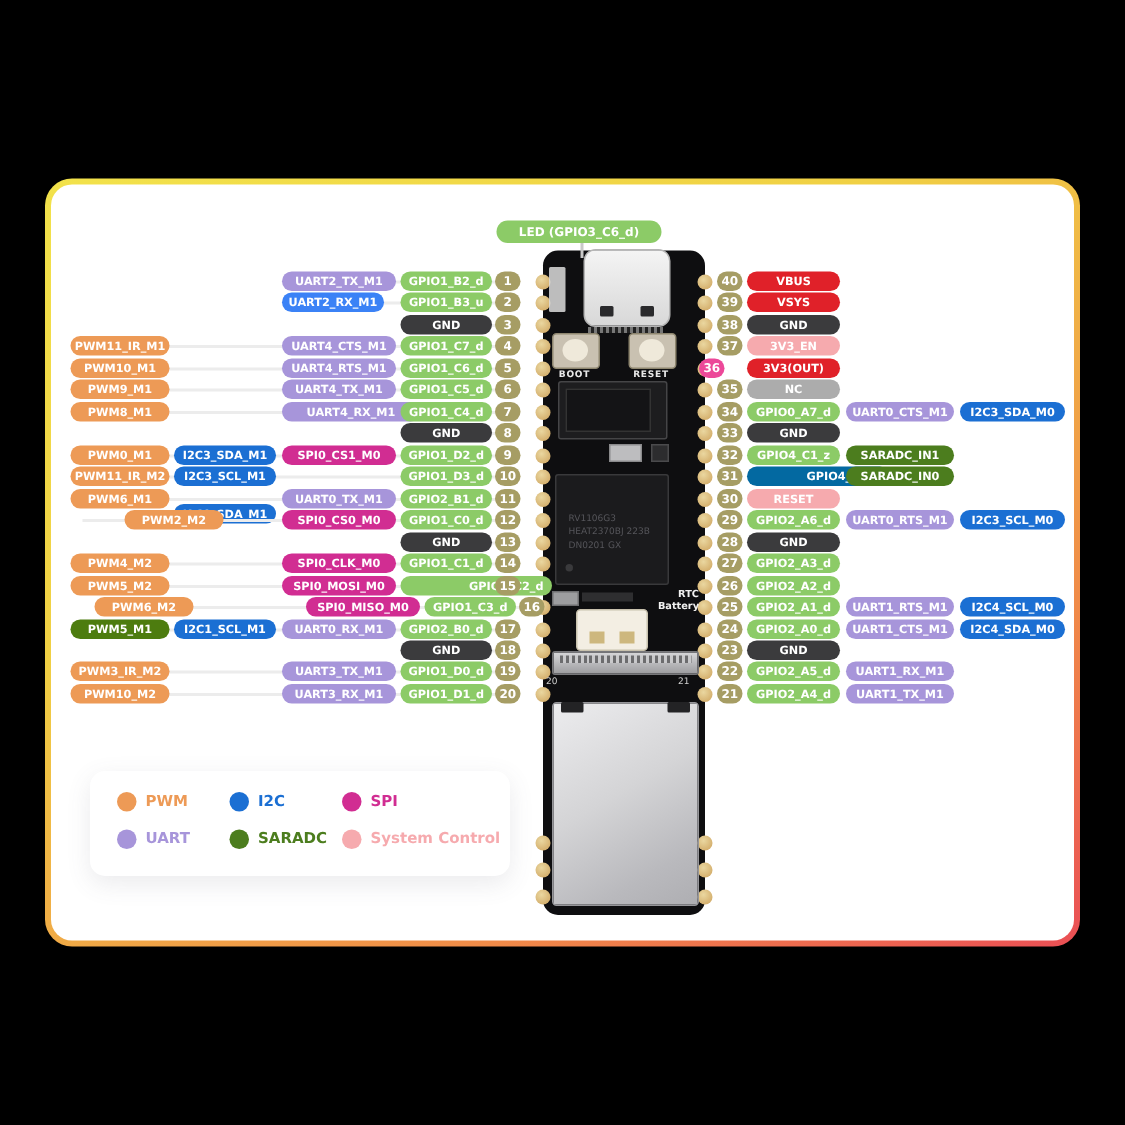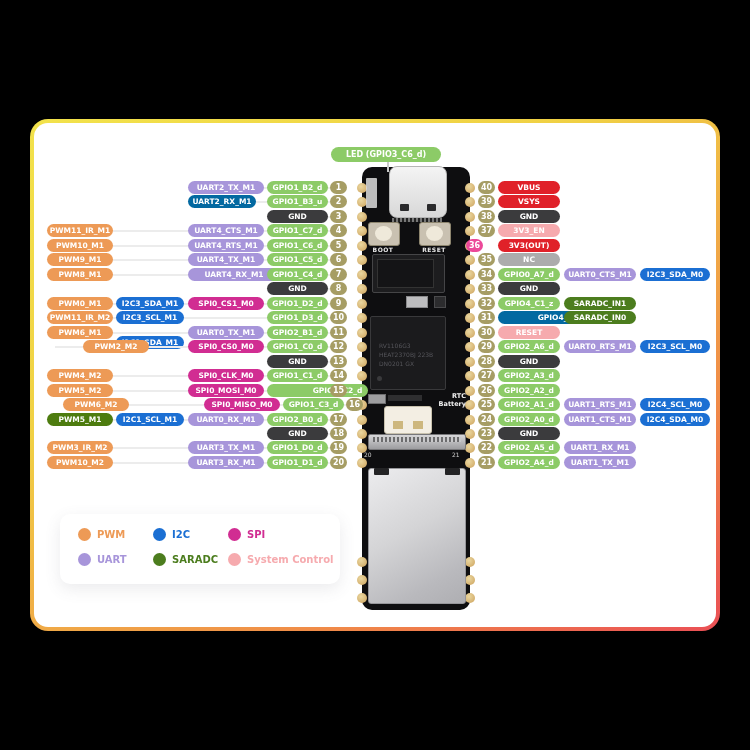--- a/index.html
+++ b/index.html
@@ -163,21 +163,21 @@
 
 <div id="leftPins">
     <div class="pinrow" style="top: 181px;">
       <div class="rowline" style="left: 196px; width: 143px;"></div>
       <div class="pill" style="left: 188px; width: 76px; background: rgb(167, 149, 218);">UART2_TX_M1</div>
       <div class="pill" style="left: 267px; width: 61px; background: rgb(140, 203, 103);">GPIO1_B2_d</div>
       <div class="badge" style="left: 330px; background: rgb(166, 157, 100);">1</div>
     </div>
     <div class="pinrow" style="top: 195.47px;">
       <div class="rowline" style="left: 196px; width: 143px;"></div>
-      <div class="pill" style="left: 188px; width: 68px; background: #0369a1;">UART2_RX_M1</div>
+      <div class="pill" style="left: 188px; width: 68px; background: #3b82f6;">UART2_RX_M1</div>
       <div class="pill" style="left: 267px; width: 61px; background: rgb(140, 203, 103);">GPIO1_B3_u</div>
       <div class="badge" style="left: 330px; background: rgb(166, 157, 100);">2</div>
     </div>
     <div class="pinrow" style="top: 209.94px;">
       <div class="rowline" style="left: 275px; width: 64px;"></div>
       <div class="pill" style="left: 267px; width: 61px; background: rgb(59, 59, 61);">GND</div>
       <div class="badge" style="left: 330px; background: rgb(166, 157, 100);">3</div>
     </div>
     <div class="pinrow" style="top: 224.41px;">
       <div class="rowline" style="left: 55px; width: 284px;"></div>

